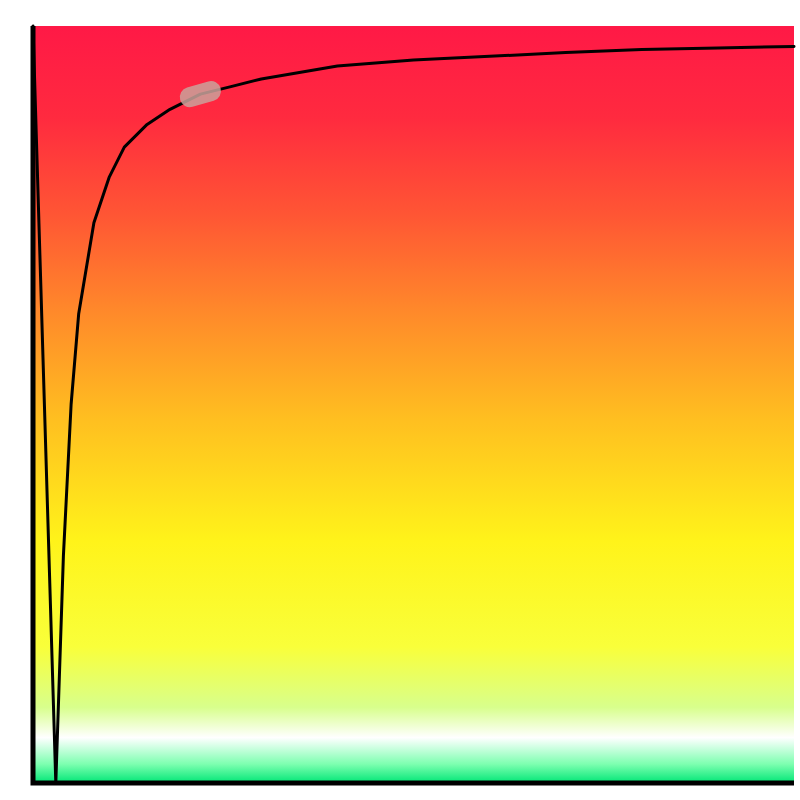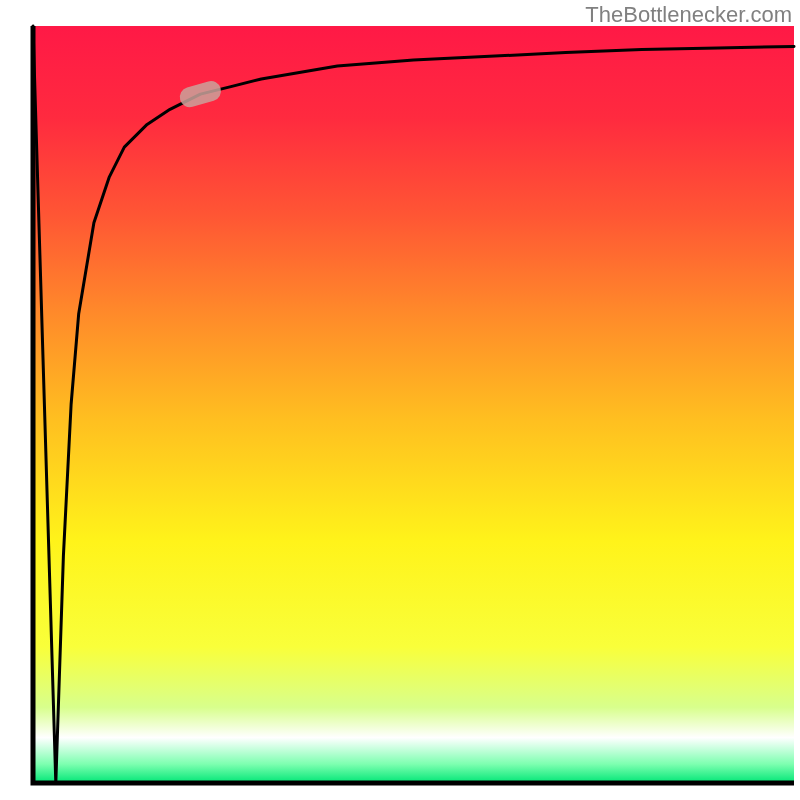--- a/index.html
+++ b/index.html
@@ -4,21 +4,20 @@
 <style>
   html,body{margin:0;padding:0;width:800px;height:800px;overflow:hidden;background:#fff;font-family:Arial,Helvetica,sans-serif}
   .stage{position:relative;width:800px;height:800px}
   .watermark{position:absolute;top:2px;right:8px;font-size:22px;color:#808080;white-space:nowrap;font-weight:400}
   svg{position:absolute;left:0;top:0}
 </style>
 </head>
 <body>
 
 <div class="stage">
-  <div class="watermark">TheBottlenecker.com</div>
   <svg id="chart-svg" width="800" height="800">
     <defs>
       <linearGradient id="bg-grad" x1="0" y1="0" x2="0" y2="1">
           <stop offset="0%" stop-color="#ff1946"></stop>
           <stop offset="12%" stop-color="#ff2a3f"></stop>
           <stop offset="25%" stop-color="#ff5634"></stop>
           <stop offset="38%" stop-color="#ff8a2a"></stop>
           <stop offset="52%" stop-color="#ffbf20"></stop>
           <stop offset="68%" stop-color="#fff31a"></stop>
           <stop offset="82%" stop-color="#f9ff3a"></stop>

